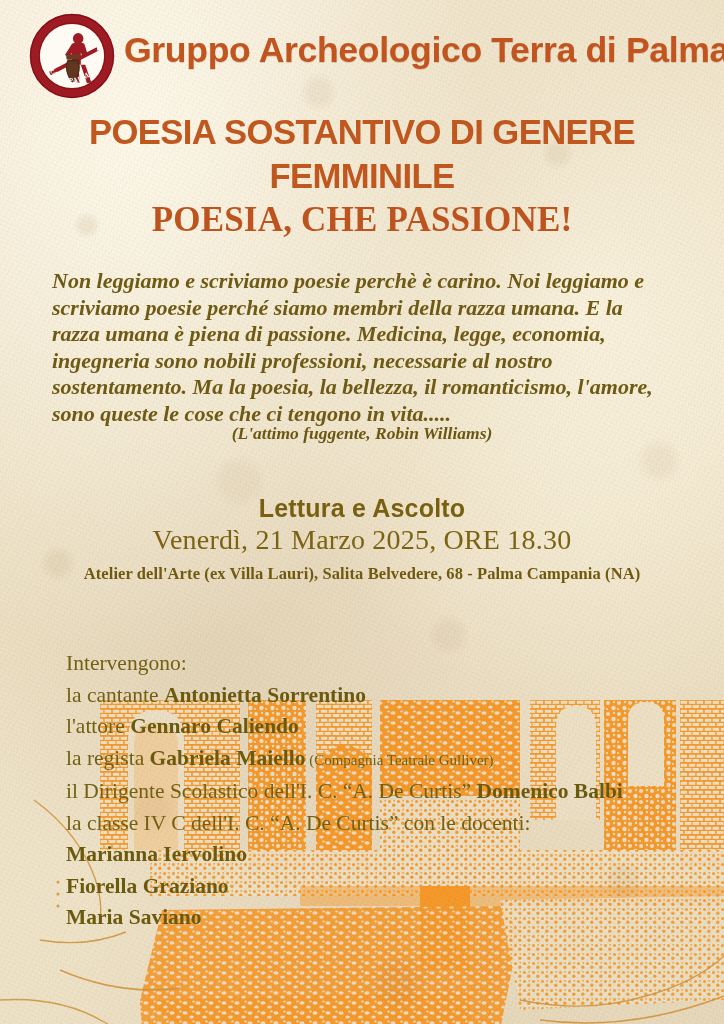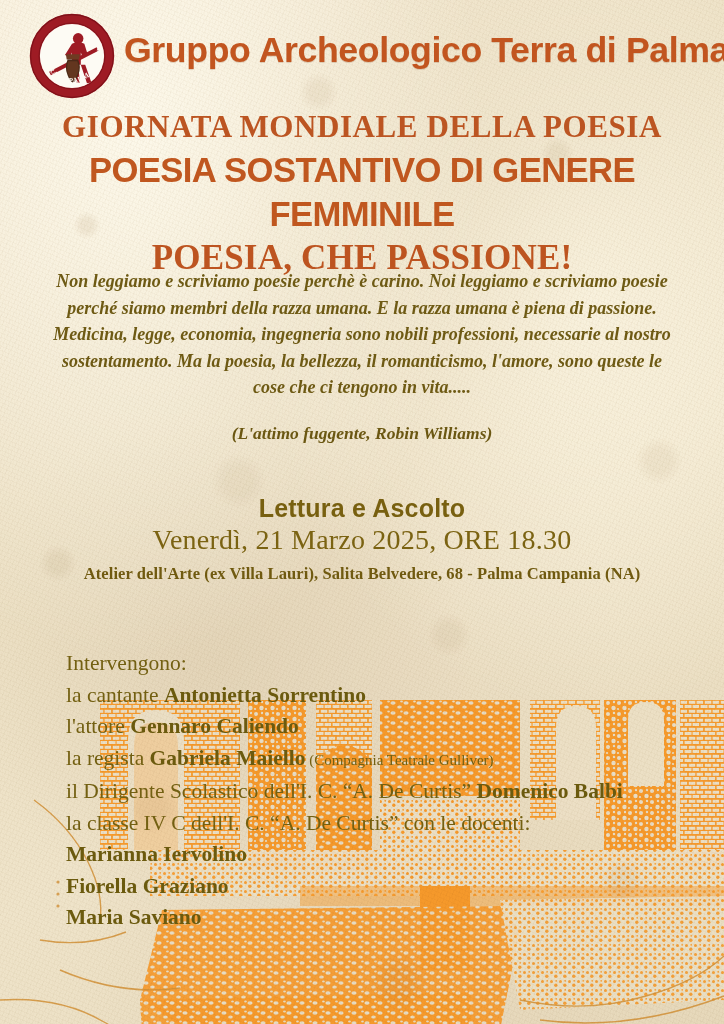--- a/index.html
+++ b/index.html
@@ -128,25 +128,25 @@
     color: #bd5420;
     line-height: 44px;
     margin-top: 0;
   }
 
   
   .quote {
     position: absolute;
     left: 52px; top: 268px;
     width: 620px;
-    text-align: center;
+    text-align: left;
     font-family: "Liberation Serif", "DejaVu Serif", serif;
     font-style: italic;
     font-weight: bold;
-    font-size: 18px;
+    font-size: 22px;
     line-height: 26.5px;
     color: #6e5a14;
   }
   .attrib {
     position: absolute;
     left: 52px; top: 423px;
     width: 620px;
     text-align: center;
     font-family: "Liberation Serif", "DejaVu Serif", serif;
     font-style: italic;
@@ -319,21 +319,20 @@
       </text>
       <text font-family="'Liberation Serif',serif" font-size="8.4" font-weight="bold" fill="#fdfbf4" letter-spacing="0.6">
         <textPath href="#arcBot" startOffset="50%" text-anchor="middle">TERRA DI PALMA ODV</textPath>
       </text>
     </svg>
 
     <div class="org-name">Gruppo Archeologico Terra di Palma ODV</div>
   </div>
 
   <div class="titles">
-    <div class="title-1">GIORNATA MONDIALE DELLA POESIA</div>
     <div class="title-2">POESIA SOSTANTIVO DI GENERE FEMMINILE</div>
     <div class="title-3">POESIA, CHE PASSIONE!</div>
   </div>
 
   <div class="quote">Non leggiamo e scriviamo poesie perchè è carino. Noi leggiamo e scriviamo poesie perché siamo membri della razza umana. E la razza umana è piena di passione. Medicina, legge, economia, ingegneria sono nobili professioni, necessarie al nostro sostentamento. Ma la poesia, la bellezza, il romanticismo, l'amore, sono queste le cose che ci tengono in vita.....</div>
   <div class="attrib">(L'attimo fuggente, Robin Williams)</div>
 
   <div class="event">
     <div class="event-kind">Lettura e Ascolto</div>
     <div class="event-date">Venerdì, 21 Marzo 2025, ORE 18.30</div>

